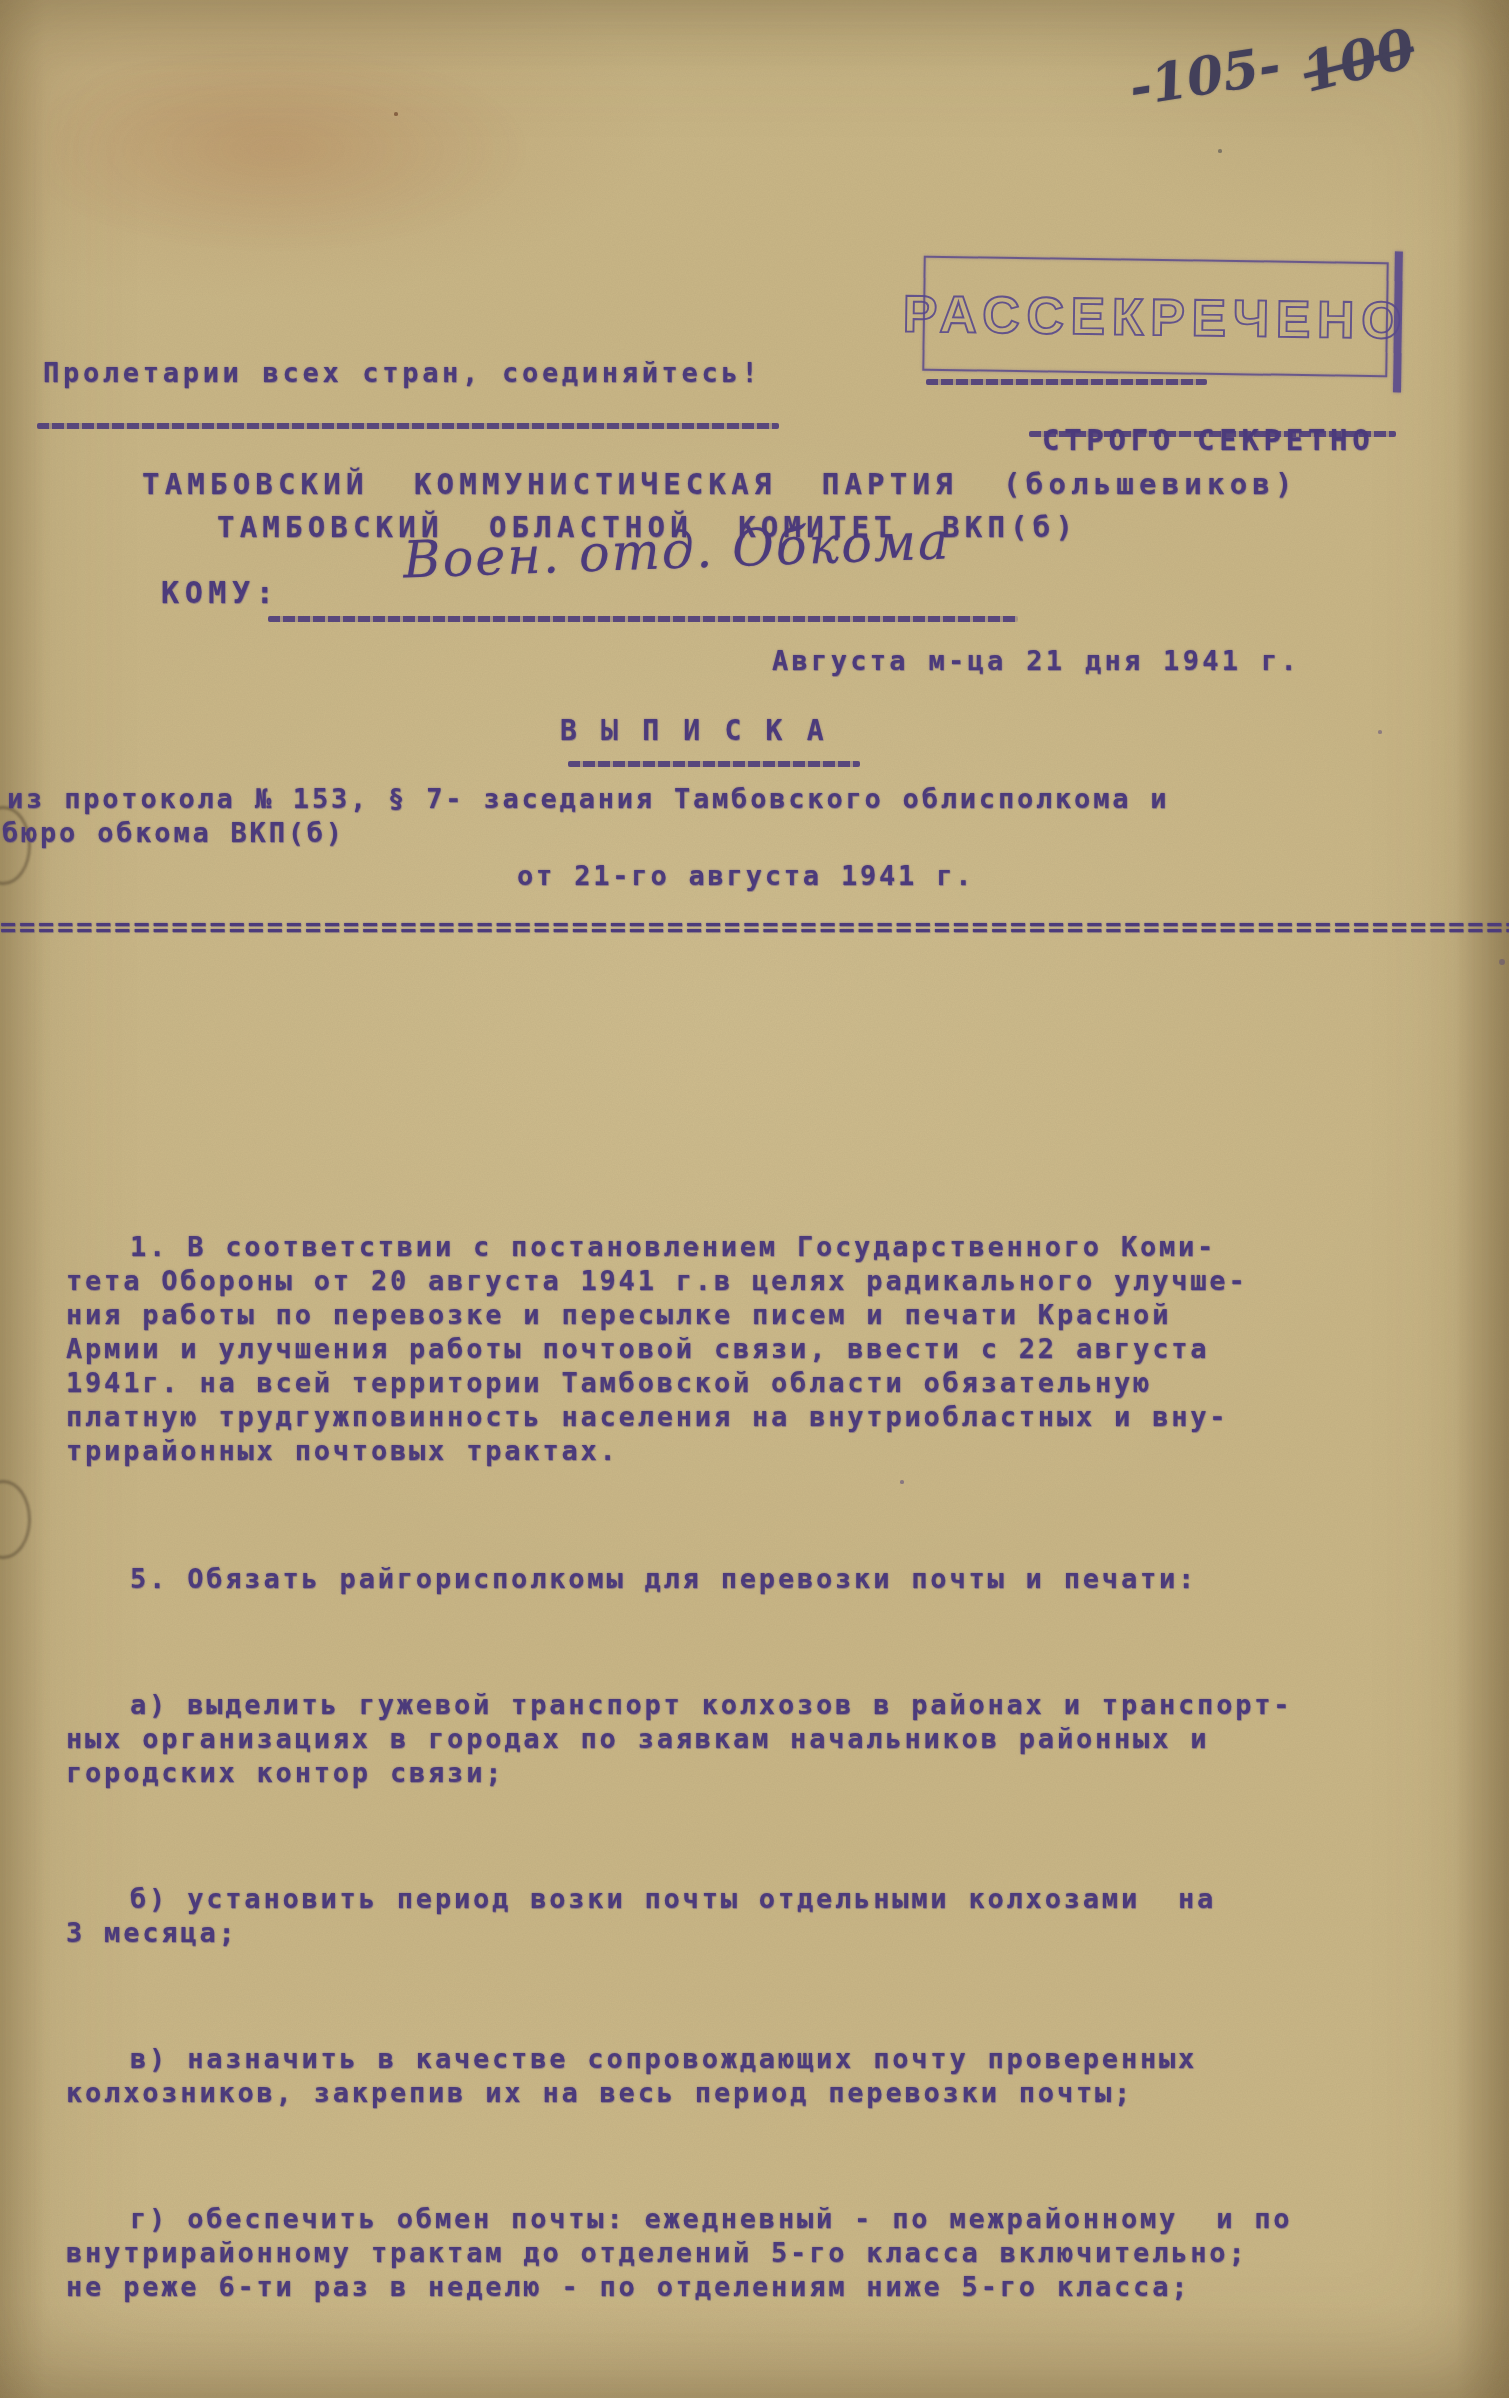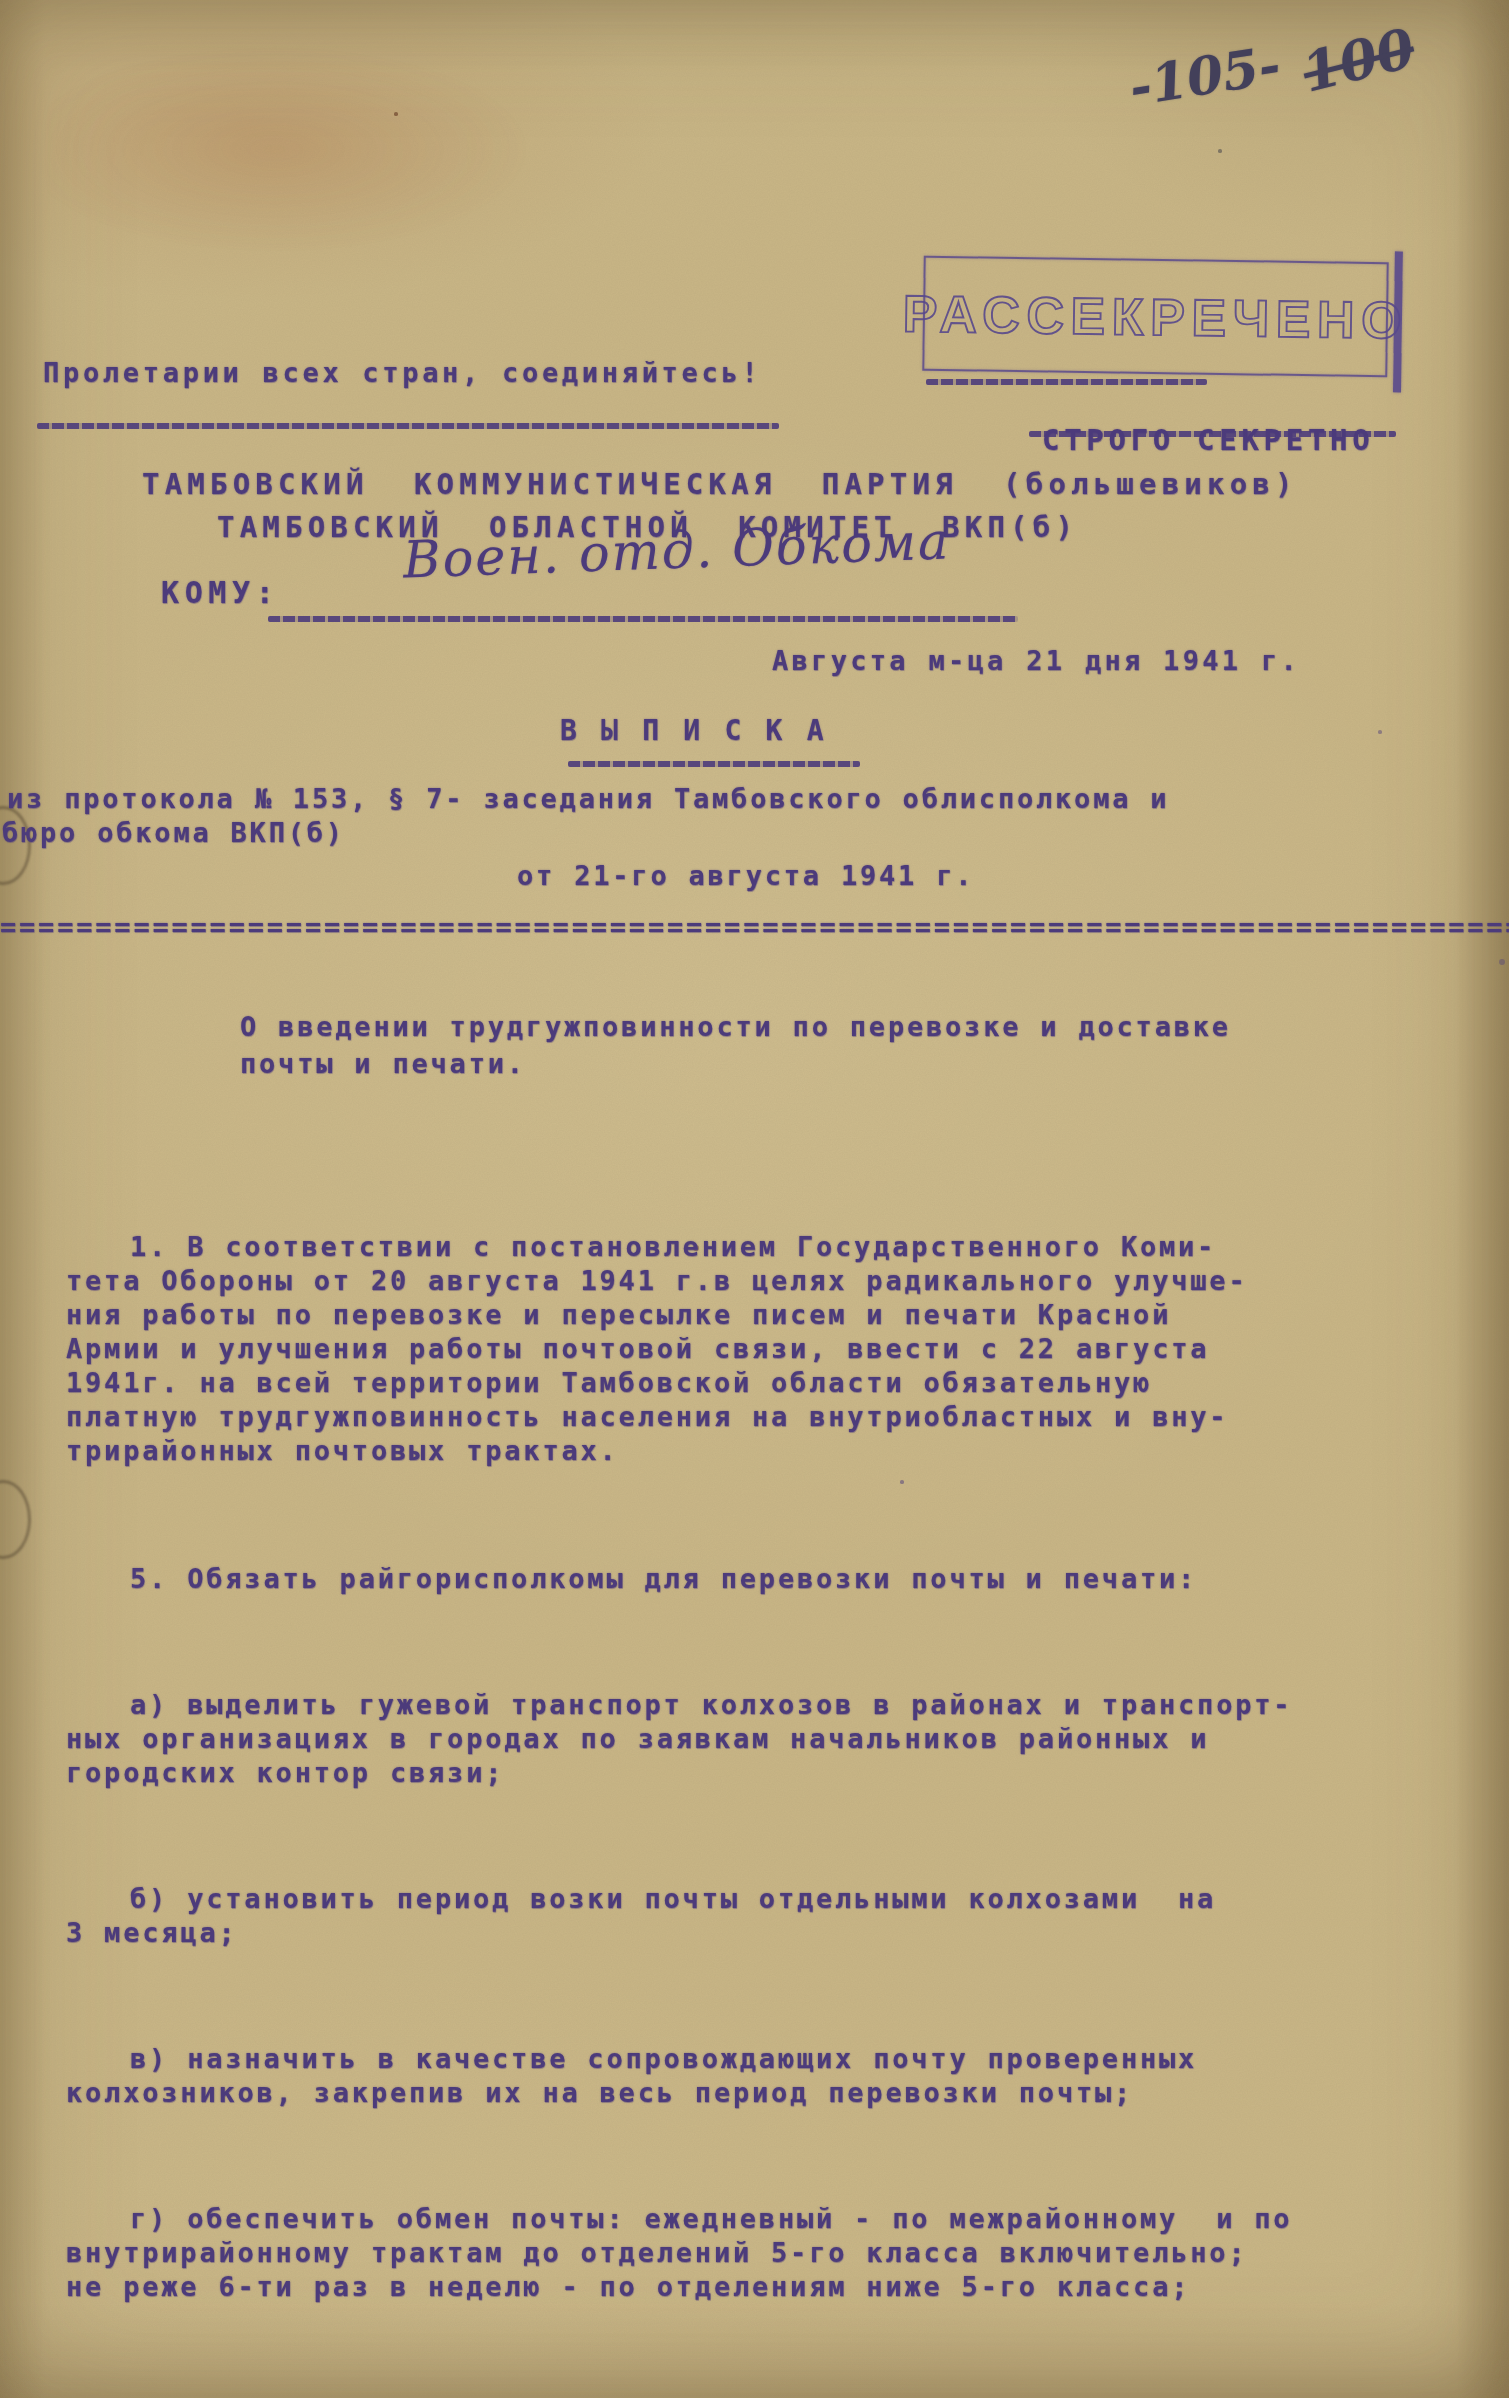--- a/index.html
+++ b/index.html
@@ -150,22 +150,20 @@
 
   <div class="abs typed vypiska" style="left:560px;top:714px;">В Ы П И С К А</div>
   <div class="abs underline-typed" style="left:568px;top:761px;width:292px;"></div>
 
   <div class="abs typed protocol" style="left:7px;top:783px;">из протокола № 153, § 7- заседания Тамбовского облисполкома и</div>
   <div class="abs typed protocol" style="left:1.9px;top:817px;">бюро обкома ВКП(б)</div>
   <div class="abs typed protocol" style="left:517px;top:860px;">от 21-го августа 1941 г.</div>
 
   <div class="abs typed divider" style="left:0px;top:911px;">====================================================================================</div>
 
-  <div class="abs typed subject" style="left:240px;top:1008px;">О введении трудгужповинности по перевозке и доставке
-почты и печати.</div>
 
   <div class="abs typed body-text doc-body" style="left:66px;top:1162px;">
     <div class="para first">1. В соответствии с постановлением Государственного Коми-
 тета Обороны от 20 августа 1941 г.в целях радикального улучше-
 ния работы по перевозке и пересылке писем и печати Красной
 Армии и улучшения работы почтовой связи, ввести с 22 августа
 1941г. на всей территории Тамбовской области обязательную
 платную трудгужповинность населения на внутриобластных и вну-
 трирайонных почтовых трактах.</div>
     <div class="para">5. Обязать райгорисполкомы для перевозки почты и печати:</div>

